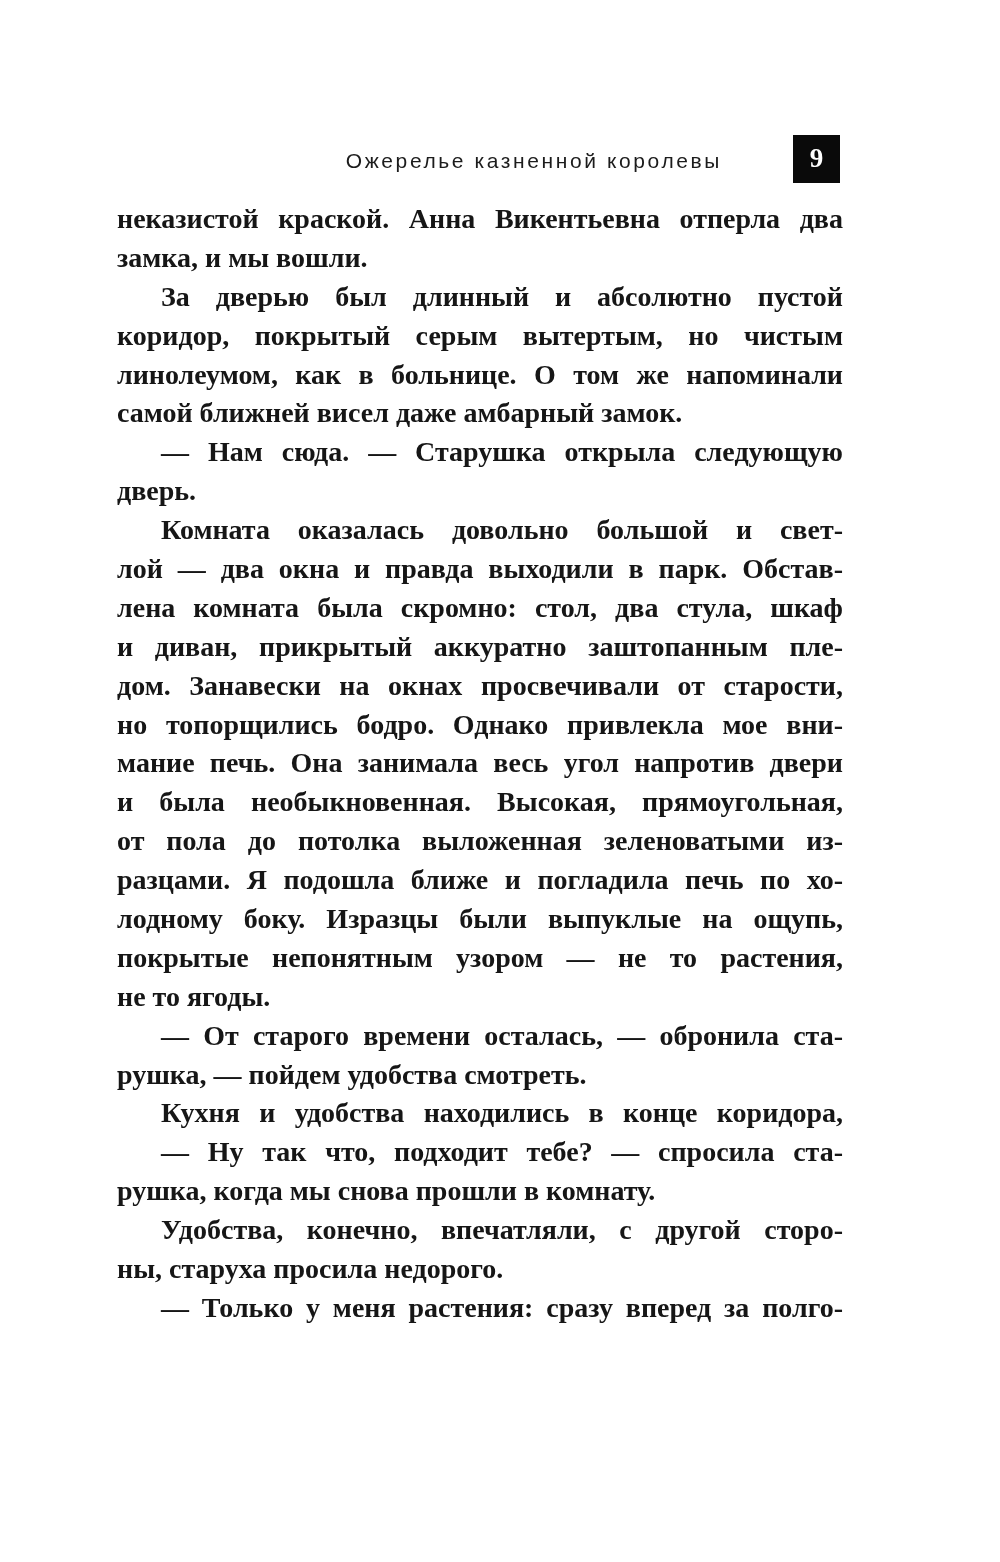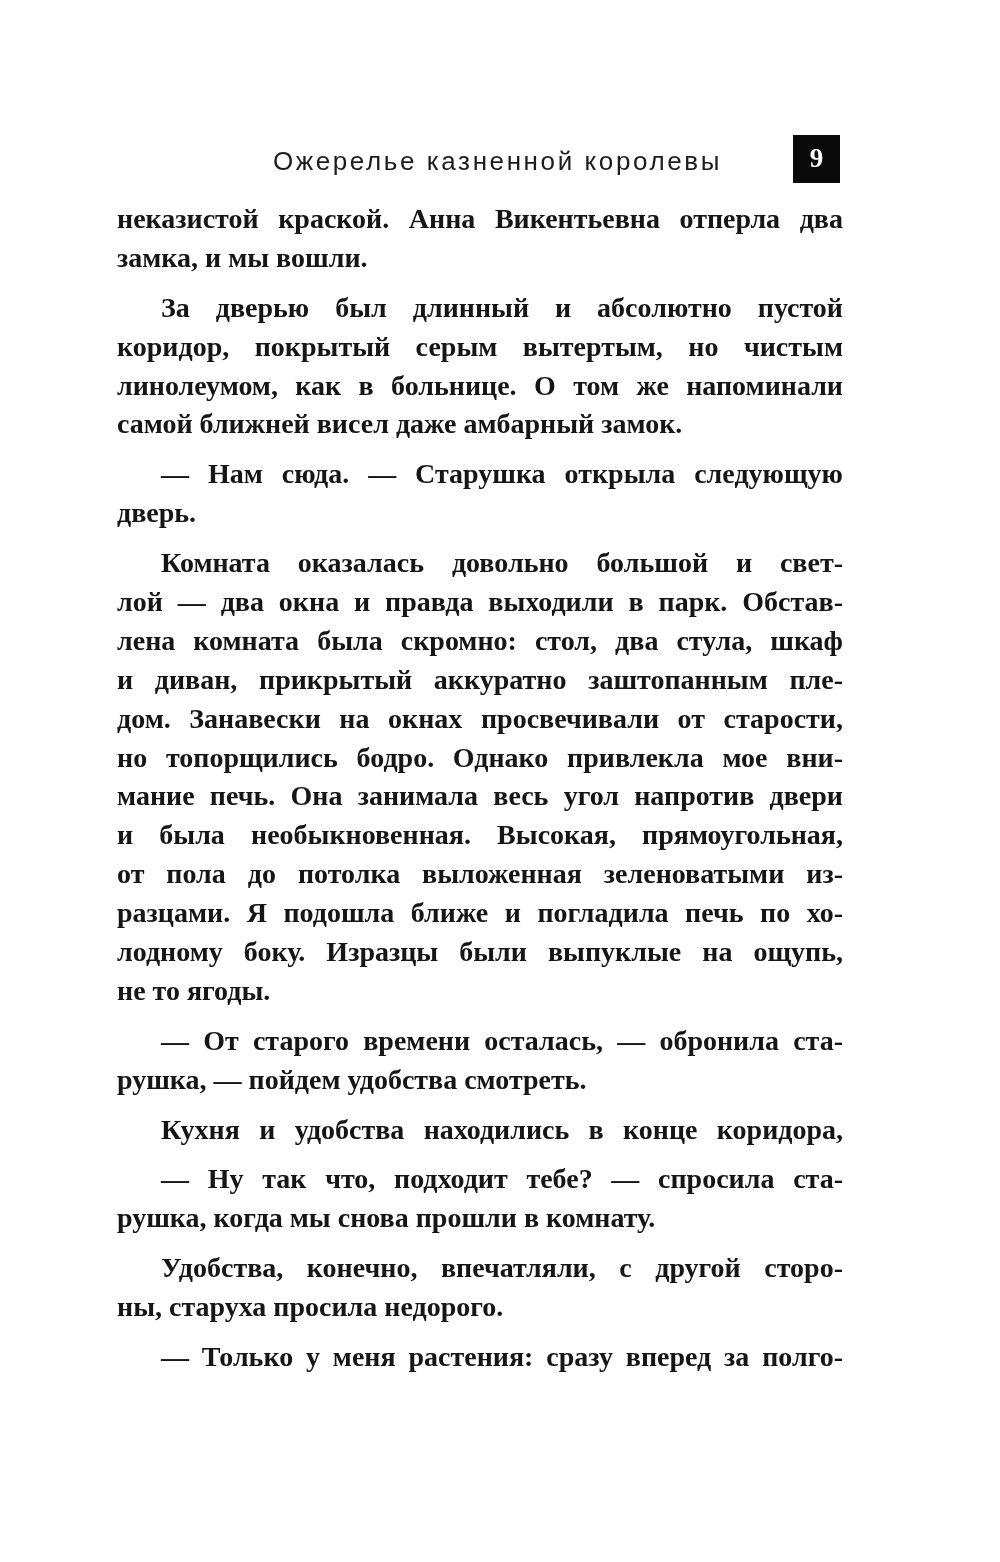--- a/index.html
+++ b/index.html
@@ -20,21 +20,21 @@
   .page{
     position:absolute;inset:0;
     background:var(--page-bg);
   }
   
   .running-title{
     position:absolute;
     top:149px;
     right:278px;
     font-family:"Liberation Sans", sans-serif;
-    font-size:26px;
+    font-size:21px;
     letter-spacing:2.6px;
     color:var(--title-ink);
     white-space:nowrap;
     line-height:24px;
     text-align:right;
   }
   .page-number-box{
     position:absolute;
     left:793px;top:135px;
     width:47px;height:48px;
@@ -58,21 +58,21 @@
   .line{
     font-family:"Liberation Serif", serif;
     font-size:28px;
     height:38.9px;
     line-height:38.9px;
     text-align:justify;
     text-align-last:justify;
     overflow:visible;
     font-weight:bold;
   }
-  .line.ind{ padding-left:44px;margin-top:11px; }
+  .line.ind{ padding-left:44px; }
   .line.end{ text-align-last:left; }
 </style>
 </head>
 <body>
 
 <div class="page">
 
   <div class="running-title">Ожерелье казненной королевы</div>
 
   <div class="page-number-box">
@@ -92,20 +92,21 @@
       <div class="line">лой — два окна и правда выходили в парк. Обстав-</div>
       <div class="line">лена комната была скромно: стол, два стула, шкаф</div>
       <div class="line">и диван, прикрытый аккуратно заштопанным пле-</div>
       <div class="line">дом. Занавески на окнах просвечивали от старости,</div>
       <div class="line">но топорщились бодро. Однако привлекла мое вни-</div>
       <div class="line">мание печь. Она занимала весь угол напротив двери</div>
       <div class="line">и была необыкновенная. Высокая, прямоугольная,</div>
       <div class="line">от пола до потолка выложенная зеленоватыми из-</div>
       <div class="line">разцами. Я подошла ближе и погладила печь по хо-</div>
       <div class="line">лодному боку. Изразцы были выпуклые на ощупь,</div>
+      <div class="line">покрытые непонятным узором — не то растения,</div>
       <div class="line end">не то ягоды.</div>
       <div class="line ind">— От старого времени осталась, — обронила ста-</div>
       <div class="line end">рушка, — пойдем удобства смотреть.</div>
       <div class="line ind">Кухня и удобства находились в конце коридора,</div>
       <div class="line ind">— Ну так что, подходит тебе? — спросила ста-</div>
       <div class="line end">рушка, когда мы снова прошли в комнату.</div>
       <div class="line ind">Удобства, конечно, впечатляли, с другой сторо-</div>
       <div class="line end">ны, старуха просила недорого.</div>
       <div class="line ind">— Только у меня растения: сразу вперед за полго-</div>
     </div>

